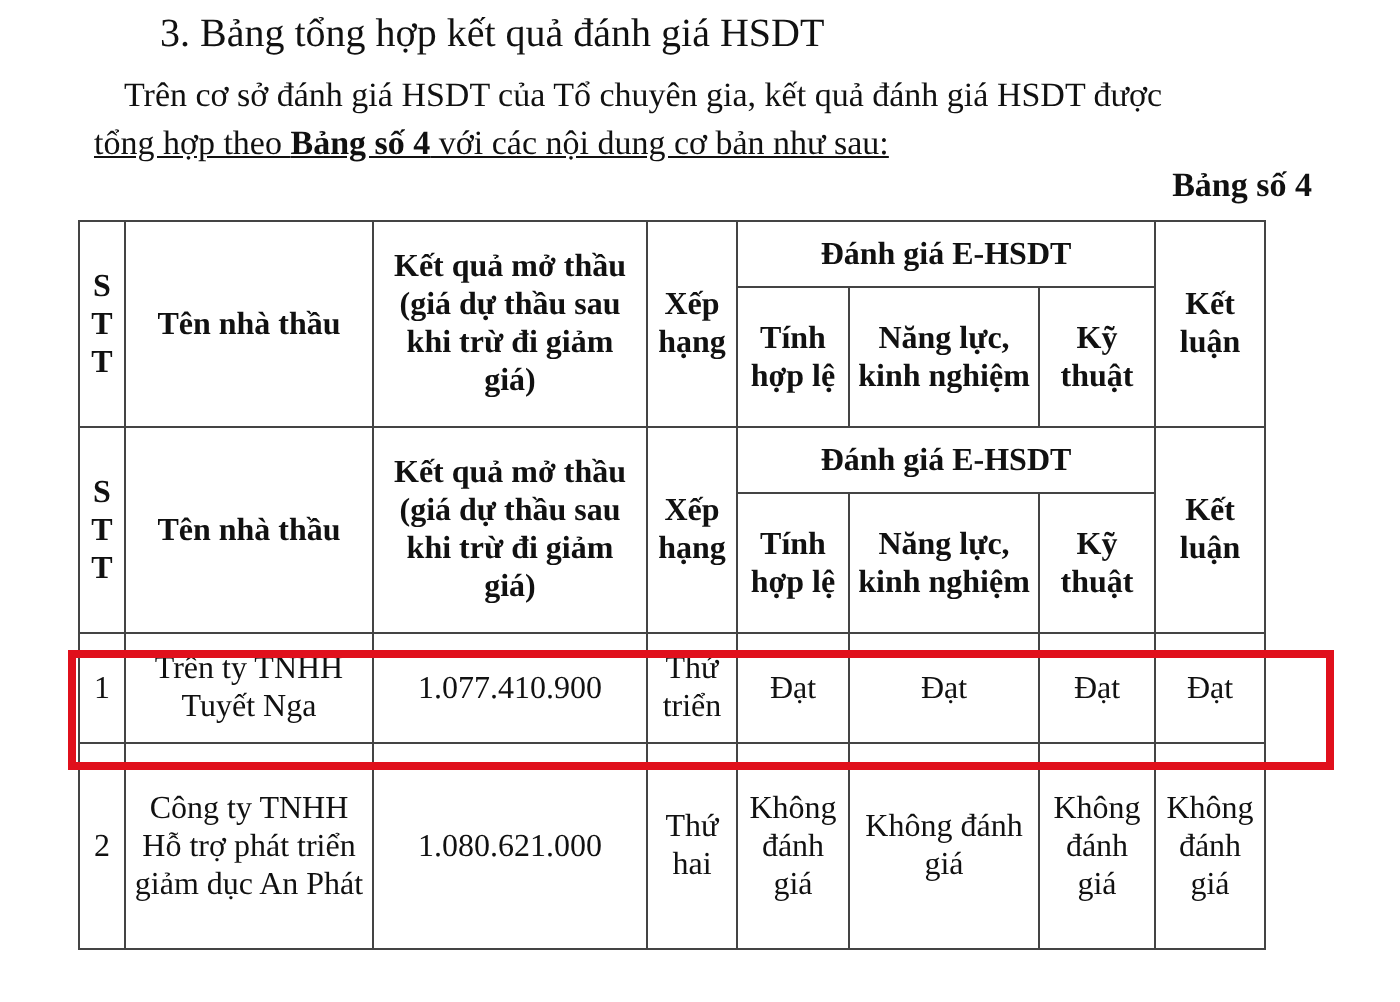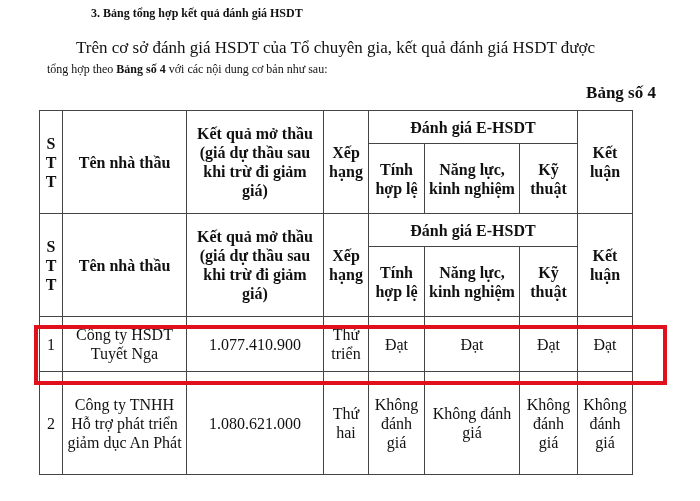--- a/index.html
+++ b/index.html
@@ -1,20 +1,20 @@
 <!DOCTYPE html>
 <html><head>
 <meta charset="utf-8">
 <style>
   html, body { margin: 0; padding: 0; background: #ffffff; }
   body { width: 700px; height: 501px; position: relative; overflow: hidden;
          font-family: "Liberation Serif", "DejaVu Serif", serif; color: #111; }
-  .heading { position: absolute; left: 91px; top: 6px; font-size: 12px; font-weight: bold; }
-  .para1 { position: absolute; left: 76px; top: 38px; font-size: 17px; }
-  .para2 { position: absolute; left: 47px; top: 62px; font-size: 12px; }
+  .heading { position: absolute; left: 80px; top: 6px; font-size: 20px; font-weight: normal; }
+  .para1 { position: absolute; left: 62px; top: 38px; font-size: 17px; }
+  .para2 { position: absolute; left: 47px; top: 62px; font-size: 17px; text-decoration: underline; }
   .para2 b { font-weight: bold; }
   .caption { position: absolute; right: 44px; top: 83px; font-size: 17px; font-weight: bold; }
 
   table.results { position: absolute; left: 39px; top: 110px; border-collapse: collapse;
                   font-size: 16px; table-layout: fixed; }
   table.results td, table.results th { border: 1px solid #444; text-align: center;
                   vertical-align: middle; padding: 0 2px; line-height: 19px; }
   table.results th { font-weight: bold; }
   .c-stt { width: 23px; }
   .c-name { width: 124px; }
@@ -81,21 +81,21 @@
     <th rowspan="2">Kết luận</th>
   </tr>
   <tr class="h2">
     <th>Tính hợp lệ</th>
     <th>Năng lực, kinh nghiệm</th>
     <th>Kỹ thuật</th>
   </tr>
 
   <tr class="row1">
     <td>1</td>
-    <td>Công ty HSDT Tuyết Nga</td>
+    <td>Trên ty TNHH Tuyết Nga</td>
     <td>1.077.410.900</td>
     <td>Thứ triển</td>
     <td>Đạt</td>
     <td>Đạt</td>
     <td>Đạt</td>
     <td>Đạt</td>
   </tr>
   <tr class="row2">
     <td>2</td>
     <td>Công ty TNHH Hỗ trợ phát triển giảm dục An Phát</td>

